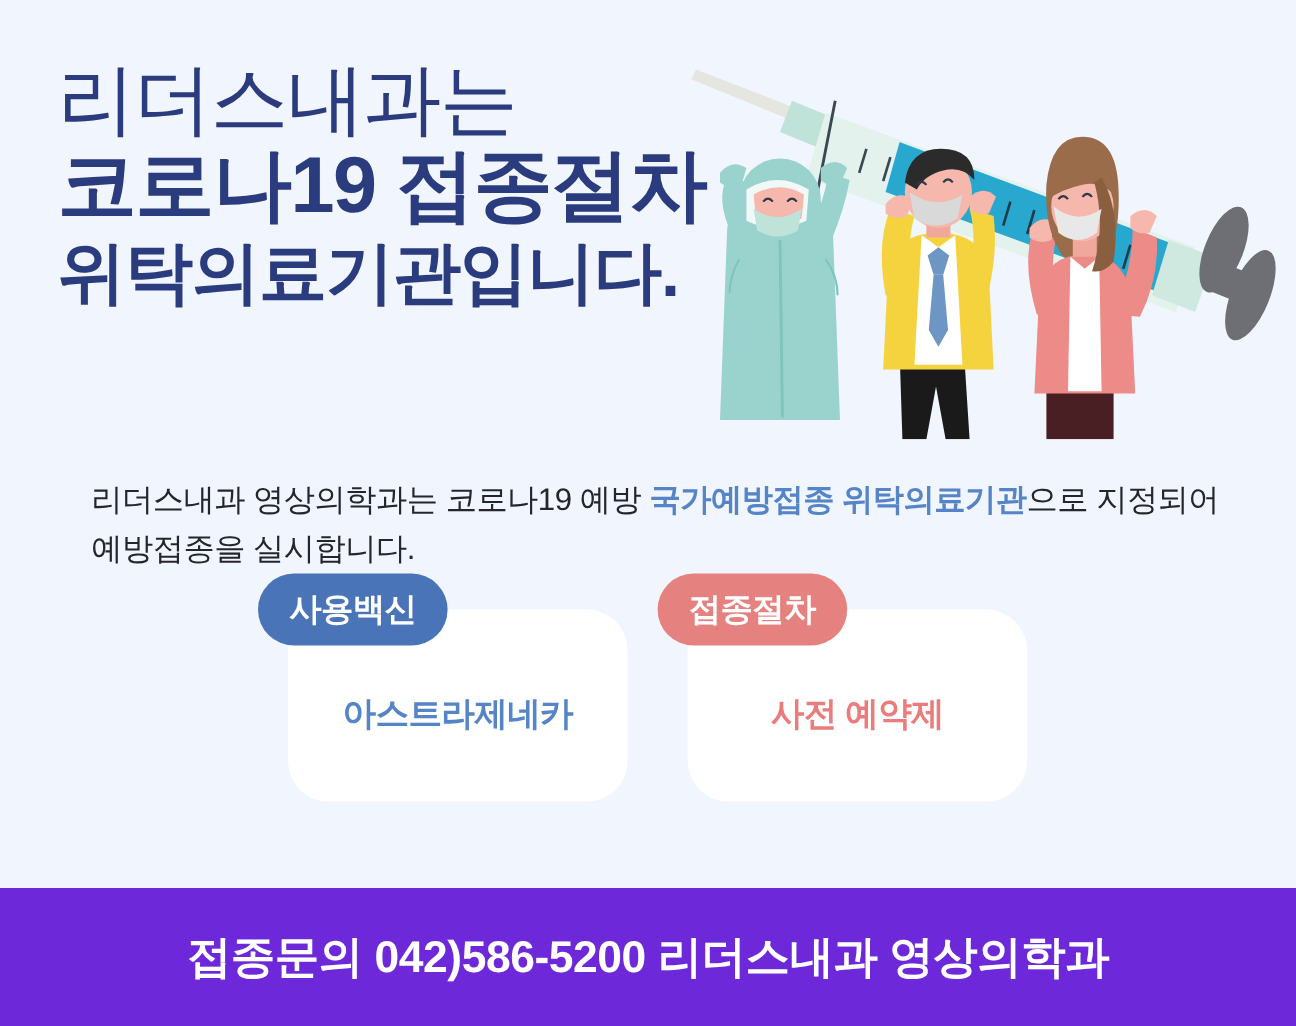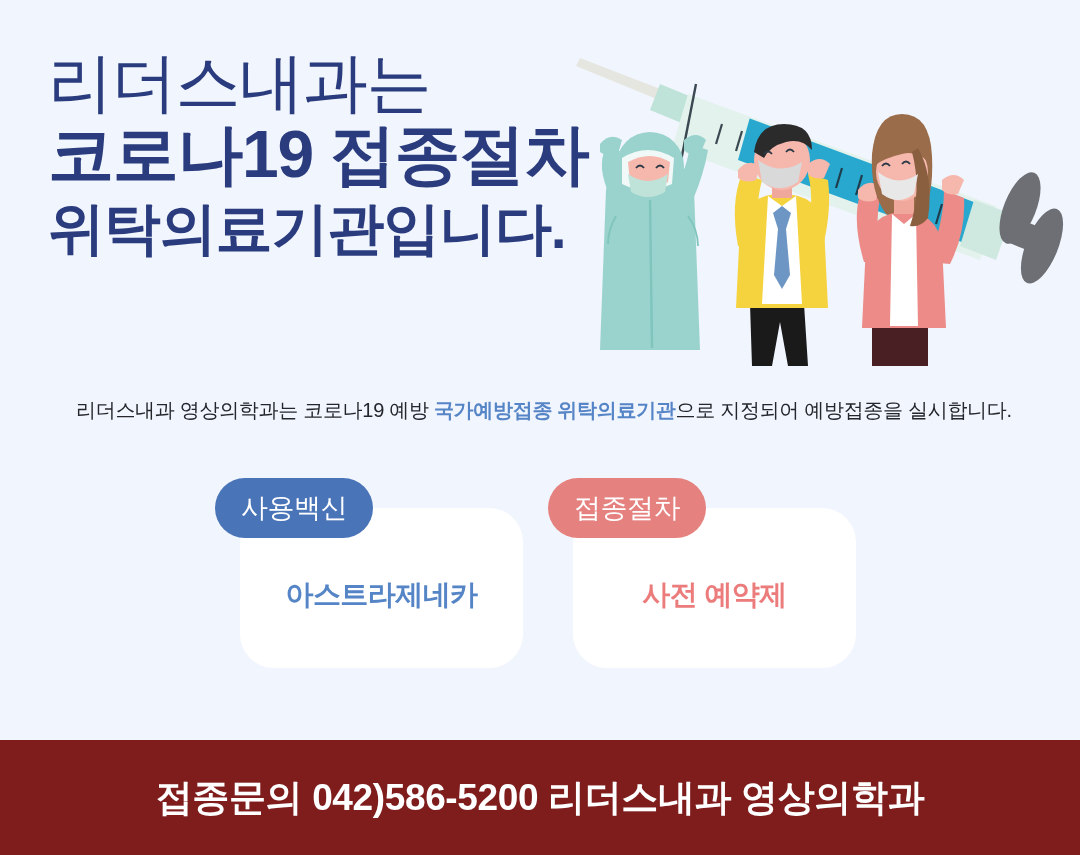--- a/index.html
+++ b/index.html
@@ -67,21 +67,21 @@
     line-height: 68px;
     margin-top: 2px;
   }
 
   
   .body-copy {
     position: absolute;
     left: 76px;
     top: 370px;
     width: 940px;
-    font-size: 20px;
+    font-size: 26px;
     line-height: 41px;
     color: #24262b;
     letter-spacing: -0.015em;
     z-index: 3;
   }
   .body-copy .hl {
     color: #5585c6;
     font-weight: 700;
   }
 
@@ -126,38 +126,38 @@
     min-width: 140px;
     height: 60px;
     border-radius: 30px;
     display: flex;
     align-items: center;
     justify-content: center;
     padding: 0 26px;
     box-sizing: border-box;
     color: #ffffff;
     font-size: 27px;
-    font-weight: 400;
+    font-weight: 700;
     letter-spacing: -0.02em;
     white-space: nowrap;
     z-index: 2;
   }
   .card.vaccine .card-pill { background: #4a74b8; }
   .card.vaccine .card-value { color: #5585c6; }
   .card.procedure .card-pill { background: #e5827f; }
   .card.procedure .card-value { color: #ec7c7c; text-align: center; }
 
   
   .footer {
     position: absolute;
     left: 0;
     bottom: 0;
     width: 1080px;
     height: 115px;
-    background: #7f1d1d;
+    background: #6d28d9;
     display: flex;
     align-items: center;
     justify-content: center;
     z-index: 5;
   }
   .footer-text {
     color: #ffffff;
     font-size: 37px;
     font-weight: 700;
     letter-spacing: -0.01em;

